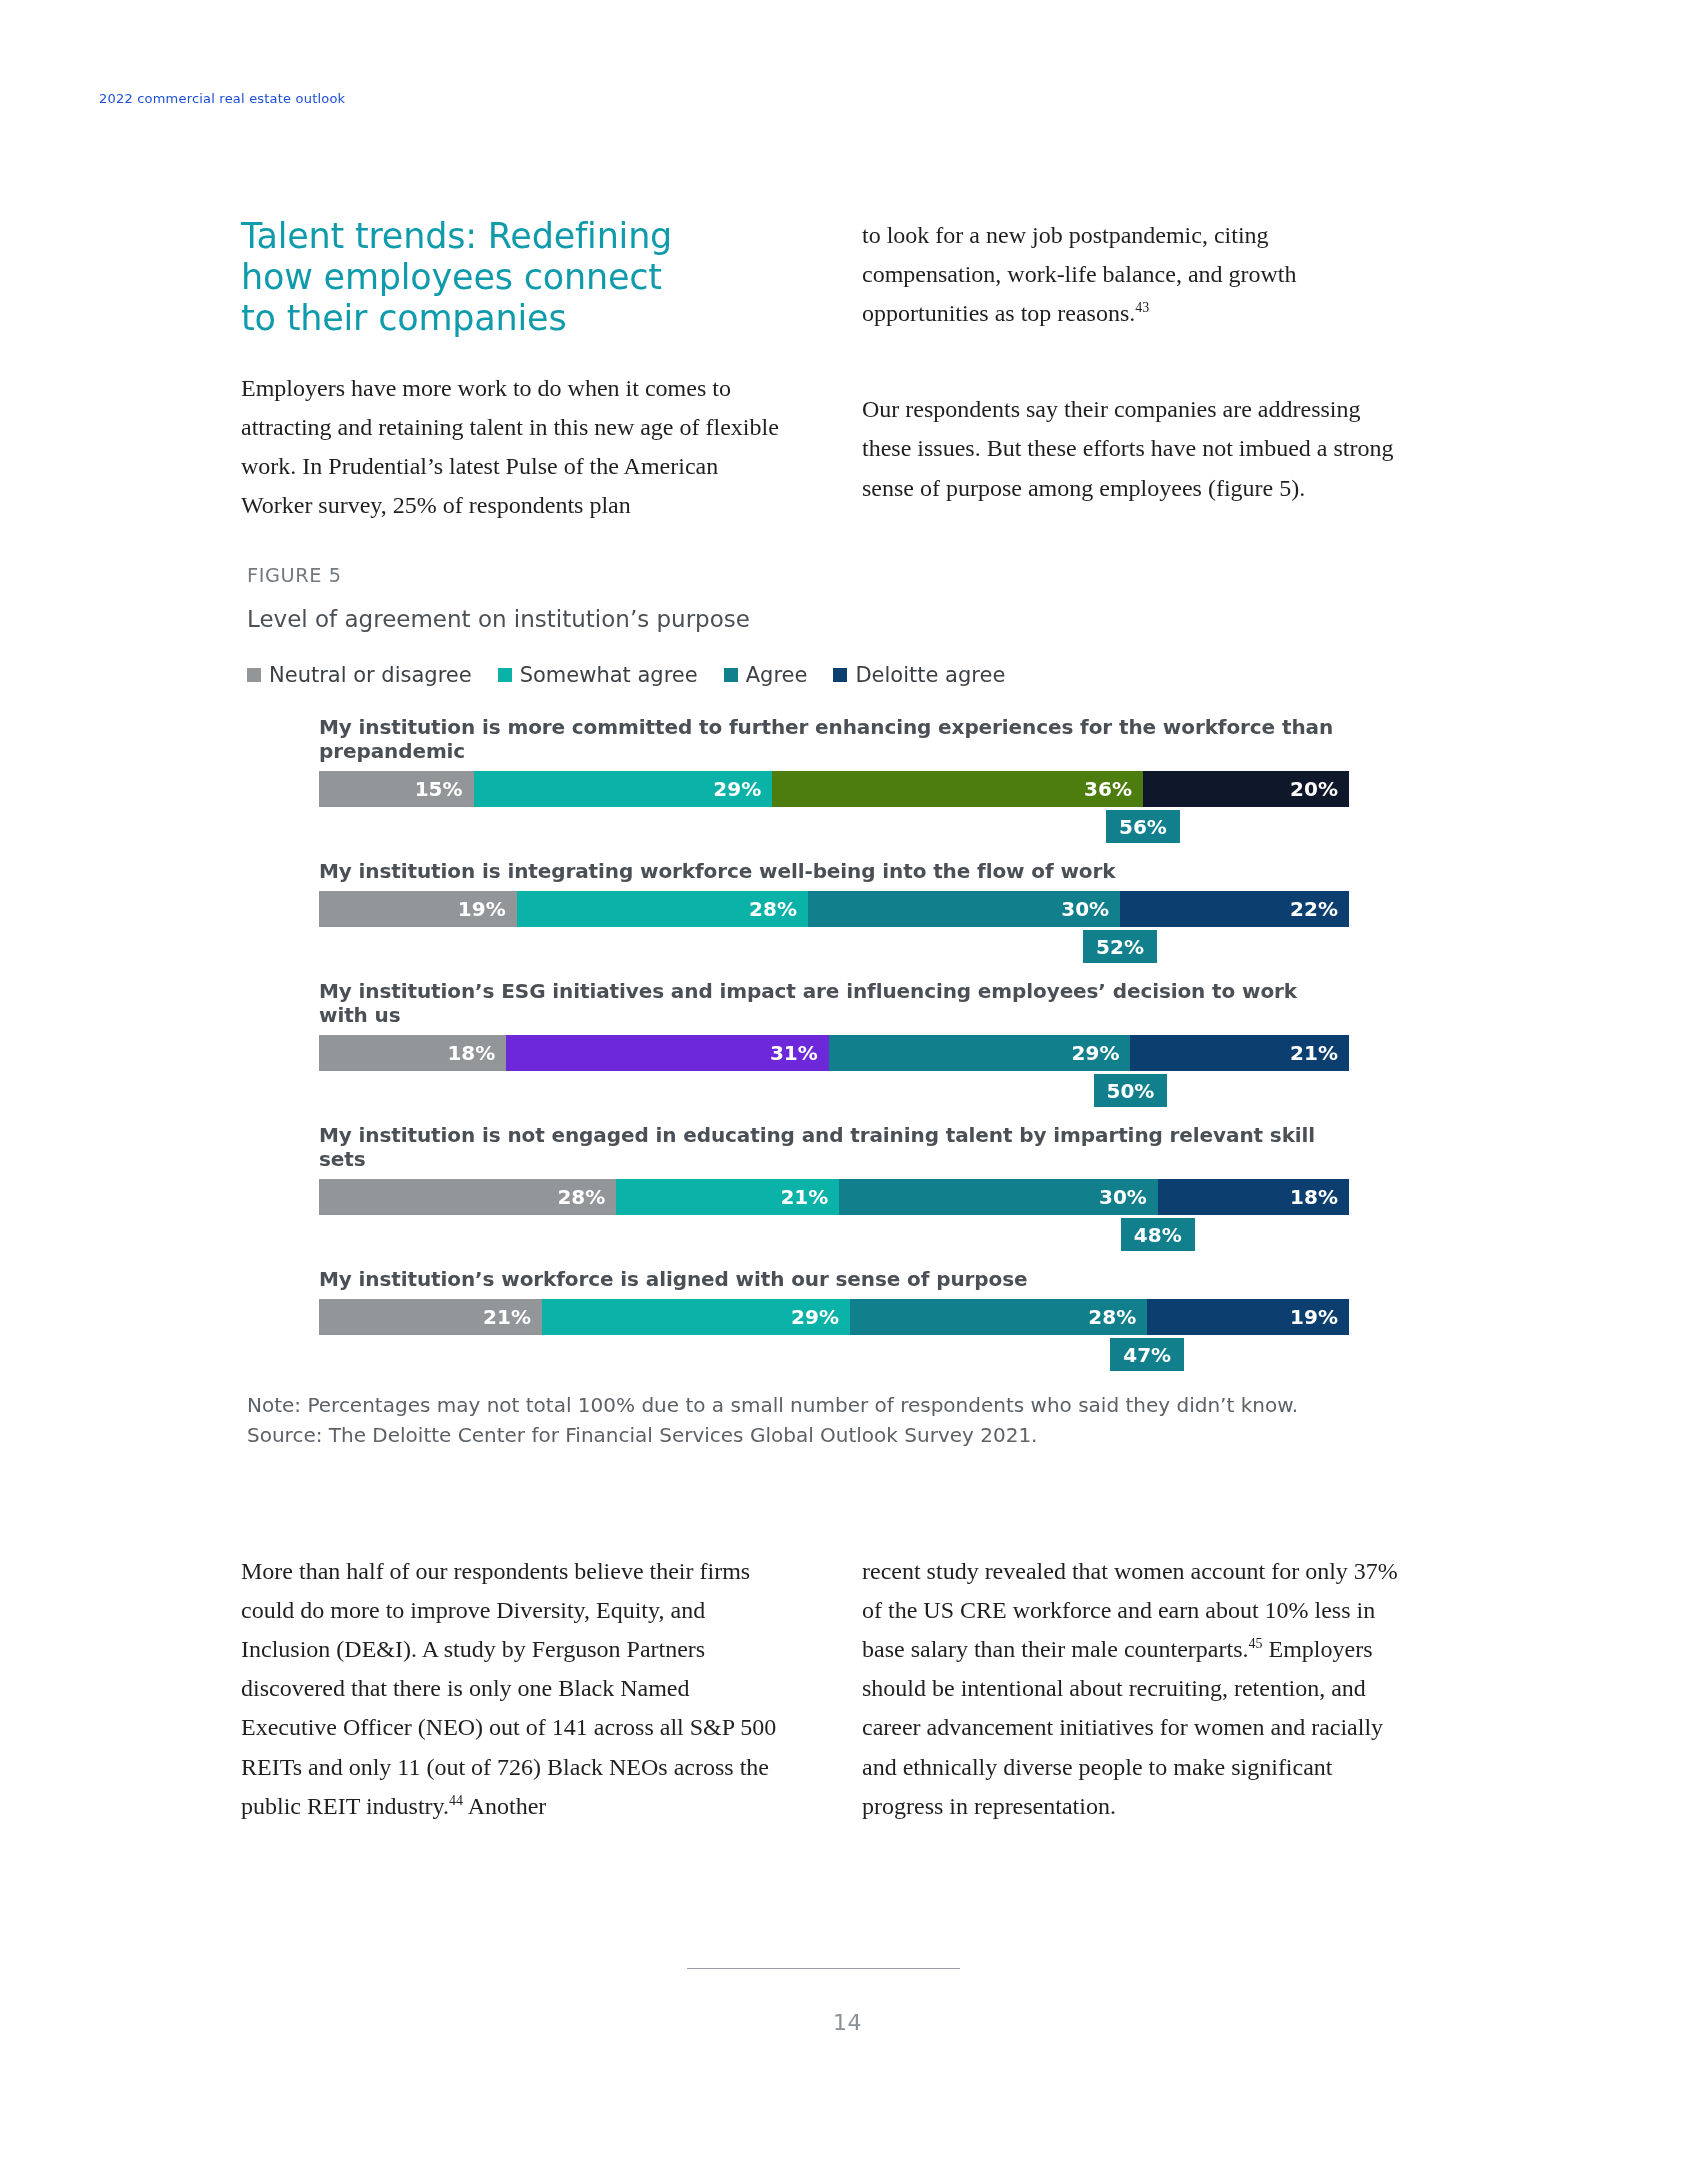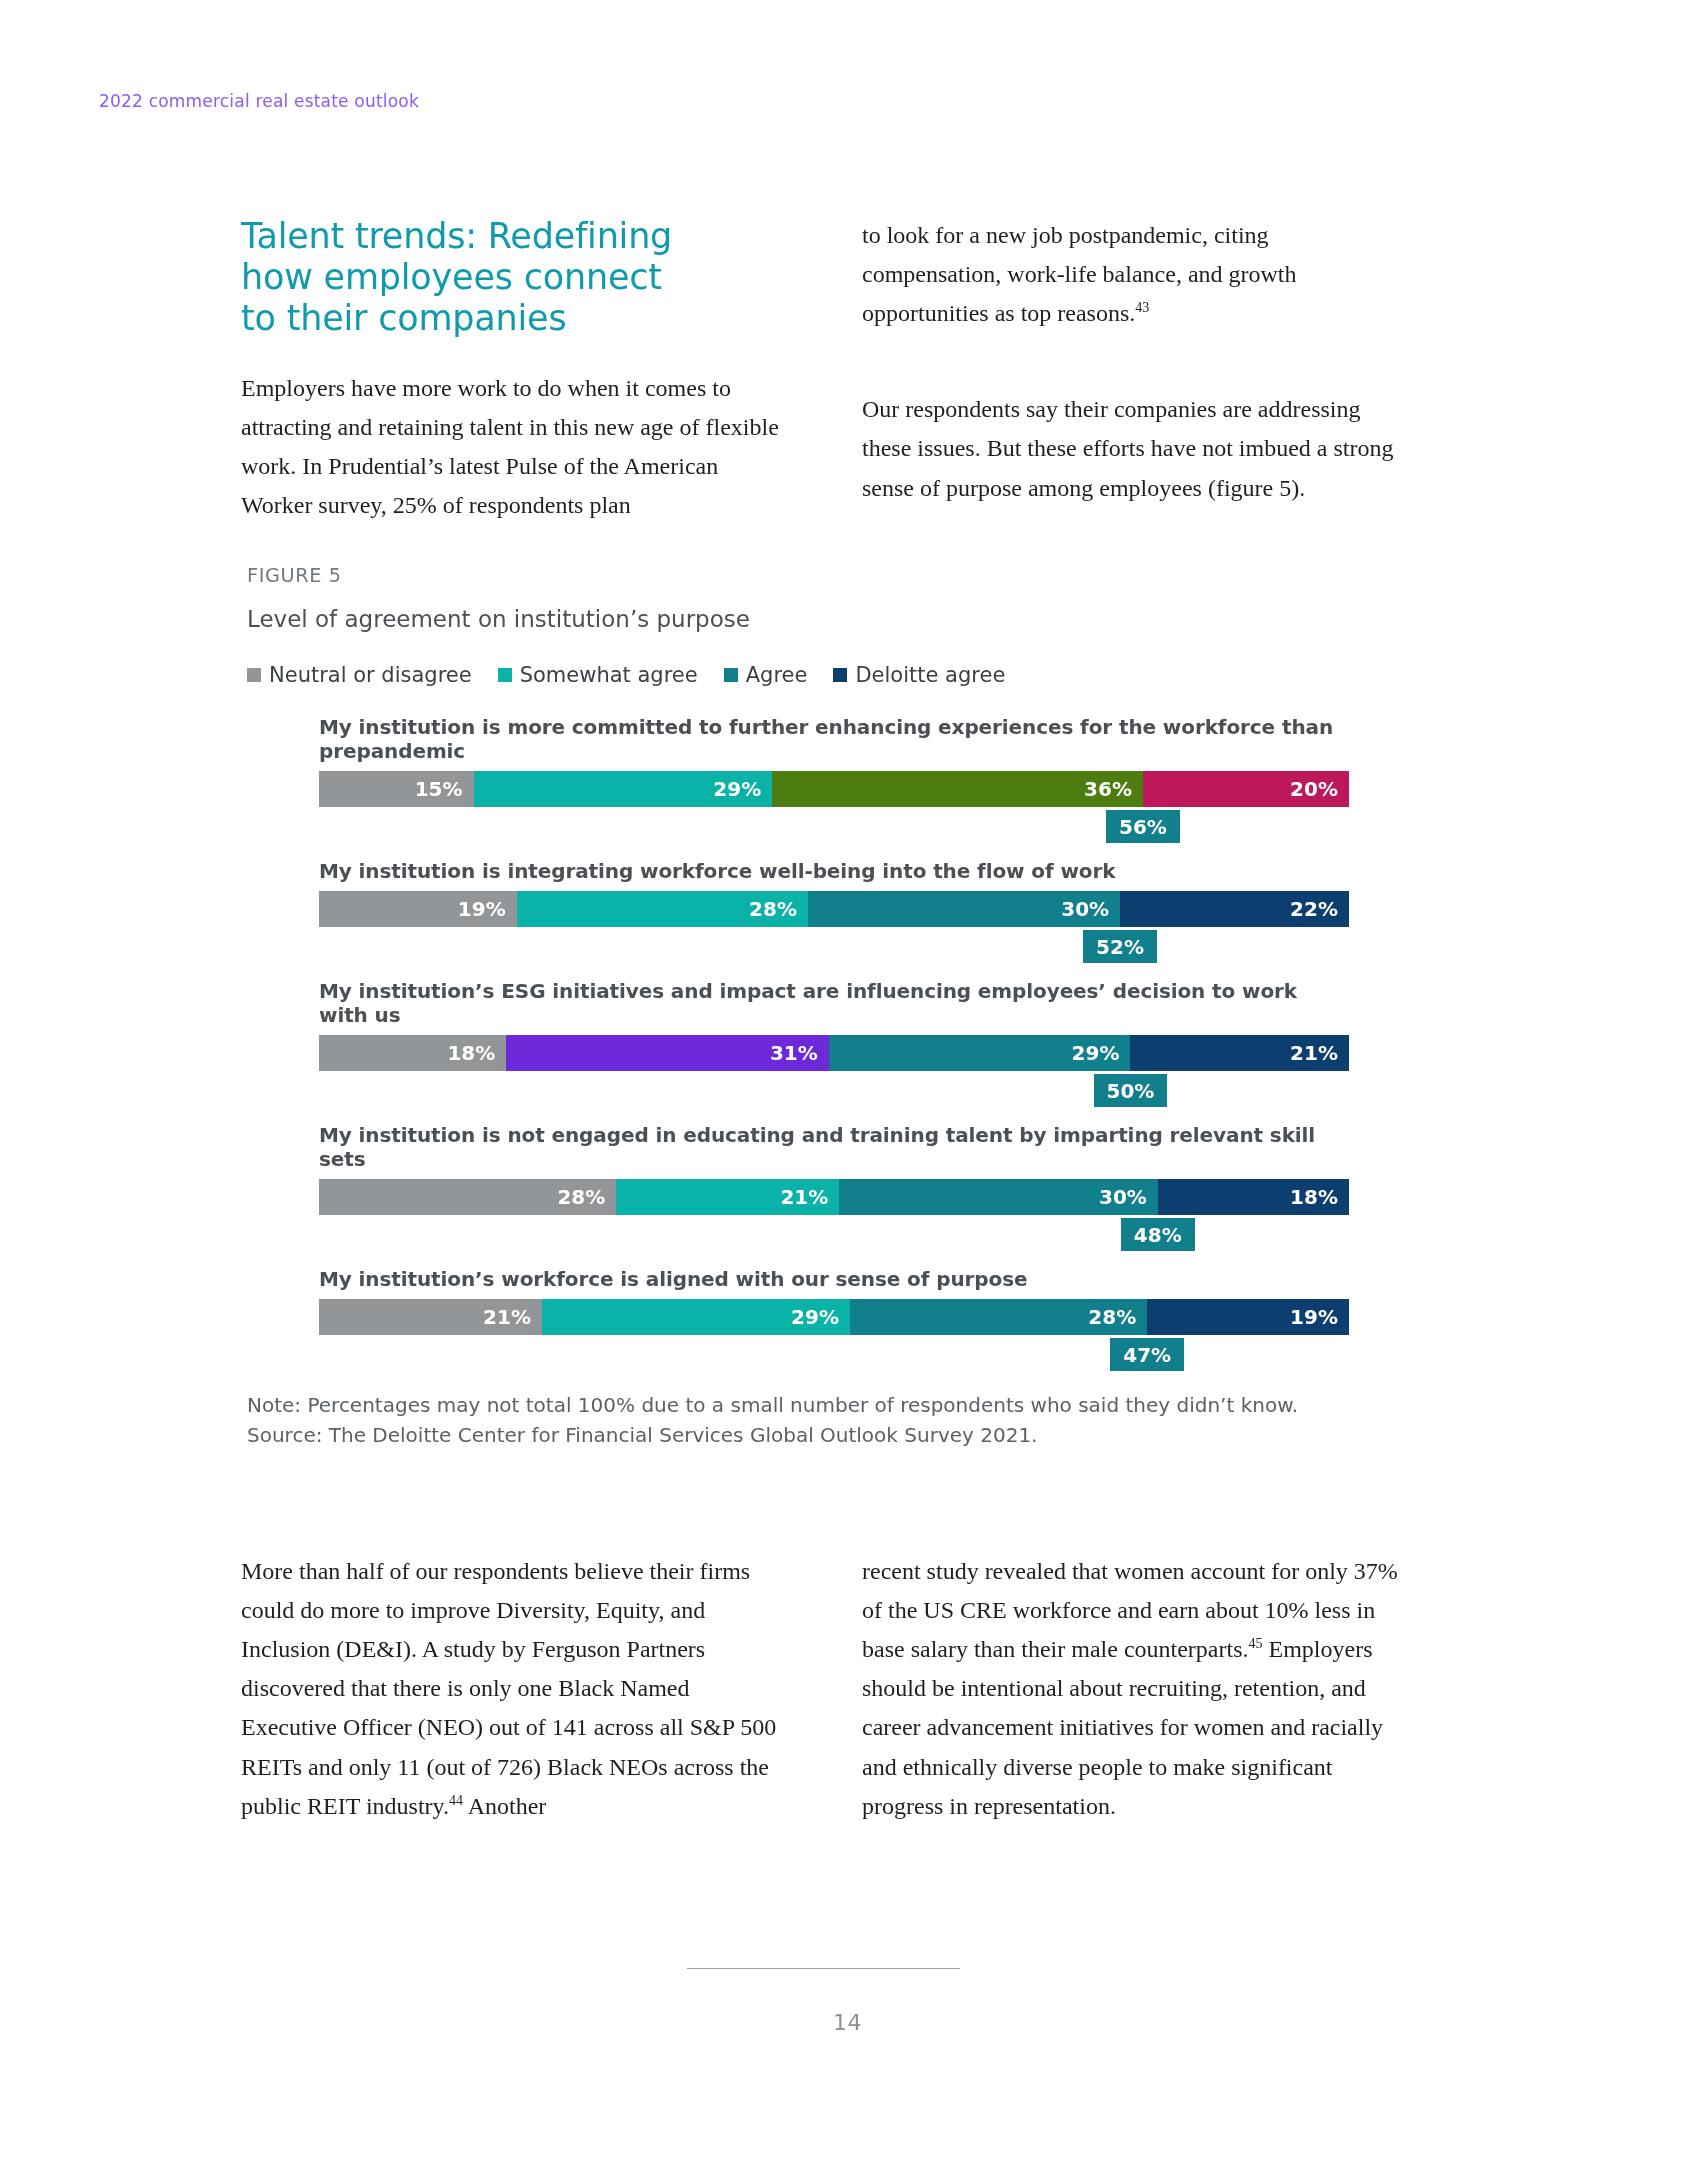--- a/index.html
+++ b/index.html
@@ -14,23 +14,23 @@
   }
 
   .page { position: absolute; inset: 0; }
 
   
   .running-header {
     position: absolute;
     left: 99px;
     top: 91px;
     font-family: "DejaVu Sans", sans-serif;
-    font-size: 17px;
+    font-size: 13px;
     letter-spacing: 0.2px;
-    color: #8b5cf6;
+    color: #1d4ed8;
   }
 
   
   .intro {
     position: absolute;
     left: 241px;
     top: 216px;
     width: 1168px;
     display: flex;
     gap: 75px;
@@ -224,21 +224,21 @@
         </div>
       </div>
 
     <div class="chart" id="chart">
         <div class="bar-group">
           <div class="bar-label">My institution is more committed to further enhancing experiences for the workforce than prepandemic</div>
           <div class="bar-row">
             <div class="seg" title="Neutral or disagree: 15%" style="width: 15%; background: rgb(147, 150, 153);">15%</div>
             <div class="seg" title="Somewhat agree: 29%" style="width: 29%; background: rgb(11, 178, 168);">29%</div>
             <div class="seg" title="Agree: 36%" style="width: 36%; background: #4d7c0f;">36%</div>
-            <div class="seg" title="Strongly agree: 20%" style="width: 20%; background: #be185d;">20%</div>
+            <div class="seg" title="Strongly agree: 20%" style="width: 20%; background: #0f172a;">20%</div>
           </div>
           <div class="callout-row">
             <div class="callout" style="background: rgb(18, 128, 140); left: calc(80% - 37px);">56%</div>
           </div>
         </div>
         <div class="bar-group">
           <div class="bar-label">My institution is integrating workforce well-being into the flow of work</div>
           <div class="bar-row">
             <div class="seg" title="Neutral or disagree: 19%" style="width: 19.1919%; background: rgb(147, 150, 153);">19%</div>
             <div class="seg" title="Somewhat agree: 28%" style="width: 28.2828%; background: rgb(11, 178, 168);">28%</div>

